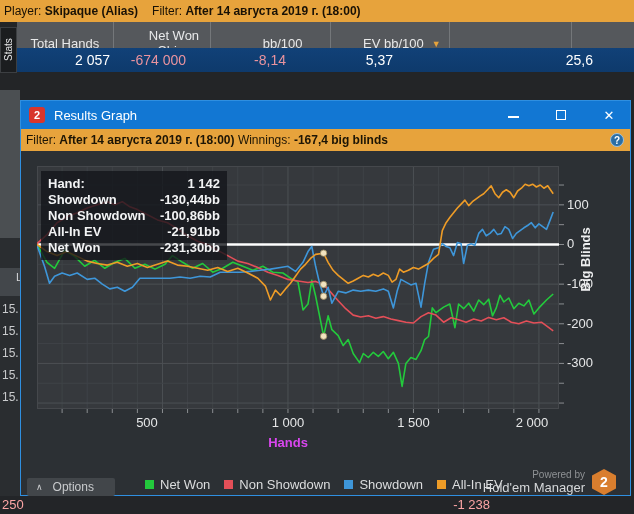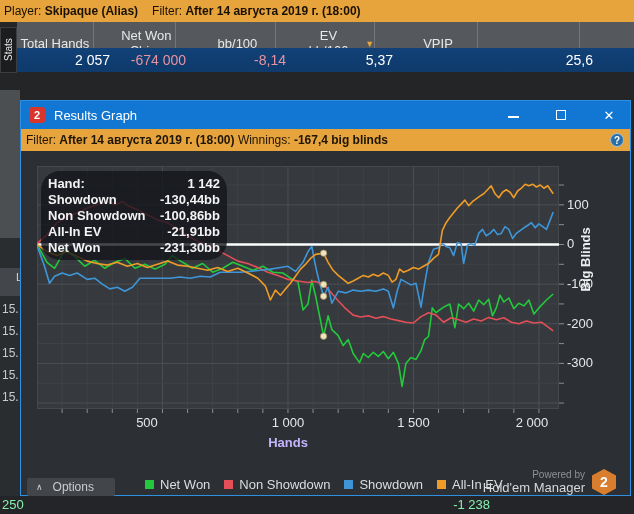--- a/index.html
+++ b/index.html
@@ -33,21 +33,21 @@
   .stats-values .neg { color:var(--negative-value,#E9939E); }
 
   
   .left-mid   { position:absolute; left:0; top:90px; width:20px; height:148px; background:#4B4F52; }
   .left-panel { position:absolute; left:0; top:238px; width:20px; height:258px; background:#2A2D30; }
   .left-head  { position:absolute; left:0; top:268px; width:20px; height:28px; background:#43474B;
                 color:#D5D7D9; font-size:11px; line-height:18px; padding-left:16px; overflow:hidden; }
   .left-row   { position:absolute; left:0; width:20px; height:18px; color:#C9CBCD; font-size:12px;
                 line-height:18px; padding-left:2px; overflow:hidden; }
   .bottom-strip { position:absolute; left:0; top:496px; width:634px; height:18px; background:#232528;
-                  color:#86efac; font-size:13px; }
+                  color:#fca5a5; font-size:13px; }
   .bottom-strip .bs-left  { position:absolute; left:2px; top:1px; }
   .bottom-strip .bs-right { position:absolute; left:434px; top:1px; width:56px; text-align:right; }
 
   
   .dialog { position:absolute; left:20px; top:100px; width:611px; height:396px;
             border:1px solid #2F8FE0; background:#2C3034; }
   .titlebar { position:absolute; left:0; top:0; width:609px; height:28px;
               background:var(--titlebar-blue,#1277D3); display:flex; align-items:center; }
   .title-icon { width:16px; height:16px; margin-left:8px; background:var(--logo-red,#D8352C);
                 border-radius:3px; color:#fff; font-size:11px; font-weight:bold;
@@ -68,24 +68,24 @@
                 font-weight:bold; display:flex; align-items:center; justify-content:center; }
 
   
   .plot-svg { position:absolute; left:16px; top:65px; }
   .y-label { position:absolute; width:44px; color:#E6E7E8; font-size:13px; }
   .x-label { position:absolute; width:48px; text-align:center; color:#E6E7E8; font-size:13px; top:314px; }
   .ylabel-title { position:absolute; left:556px; top:175px; width:16px; color:#EDEEEF;
                   font-size:13px; font-weight:bold; transform:rotate(-90deg);
                   transform-origin:center; white-space:nowrap; }
   .xlabel-title { position:absolute; left:227px; top:334px; width:80px; text-align:center;
-                  color:#c4b5fd; font-size:13px; font-weight:bold; }
+                  color:#d946ef; font-size:13px; font-weight:bold; }
 
   .tooltip { position:absolute; left:20px; top:70px; width:186px;
-             background:rgba(18,21,25,0.78); padding:5px 7px 4px 7px;border-radius:19px; }
+             background:rgba(18,21,25,0.78); padding:5px 7px 4px 7px; }
   .tt-row { display:flex; justify-content:space-between; color:#F2F3F4; font-size:13px;
             font-weight:bold; line-height:16px; }
 
   
   .options-btn { position:absolute; left:6px; top:377px; width:88px; height:18px;
                  background:#42464A; border-radius:2px; color:#C9CBCD; font-size:12px;
                  display:flex; align-items:center; gap:10px; padding-left:9px; }
   .options-btn .chev { font-size:9px; color:#C9CBCD; }
   .legend { position:absolute; left:124px; top:376px; display:flex; gap:14px; align-items:center; }
   .legend-item { display:flex; align-items:center; gap:6px; color:#DCDDDE; font-size:13px; }
@@ -114,21 +114,20 @@
 
   <div class="stats-tab">Stats</div>
   <div class="stats-header">
     <div class="cell" style="width:100px">Total Hands</div>
     <div class="cell" style="width:76px">Net Won Chips</div>
     <div class="cell" style="width:99px">bb/100</div>
     <div class="cell" style="width:98px">
       <span>EV bb/100</span>
       <span class="arrow-down">▼</span>
     </div>
-    <div class="cell" style="width:103px">VPIP</div>
     <div class="cell" style="width:102px"></div>
     <div class="cell" style="width:39px"></div>
   </div>
   <div class="stats-values">
     <div class="cell" style="width:100px">2 057</div>
     <div class="cell neg" style="width:76px">-674 000</div>
     <div class="cell neg" style="width:100px">-8,14</div>
     <div class="cell" style="width:107px">5,37</div>
     <div class="cell" style="width:200px">25,6</div>
     <div class="cell" style="width:34px"></div>

